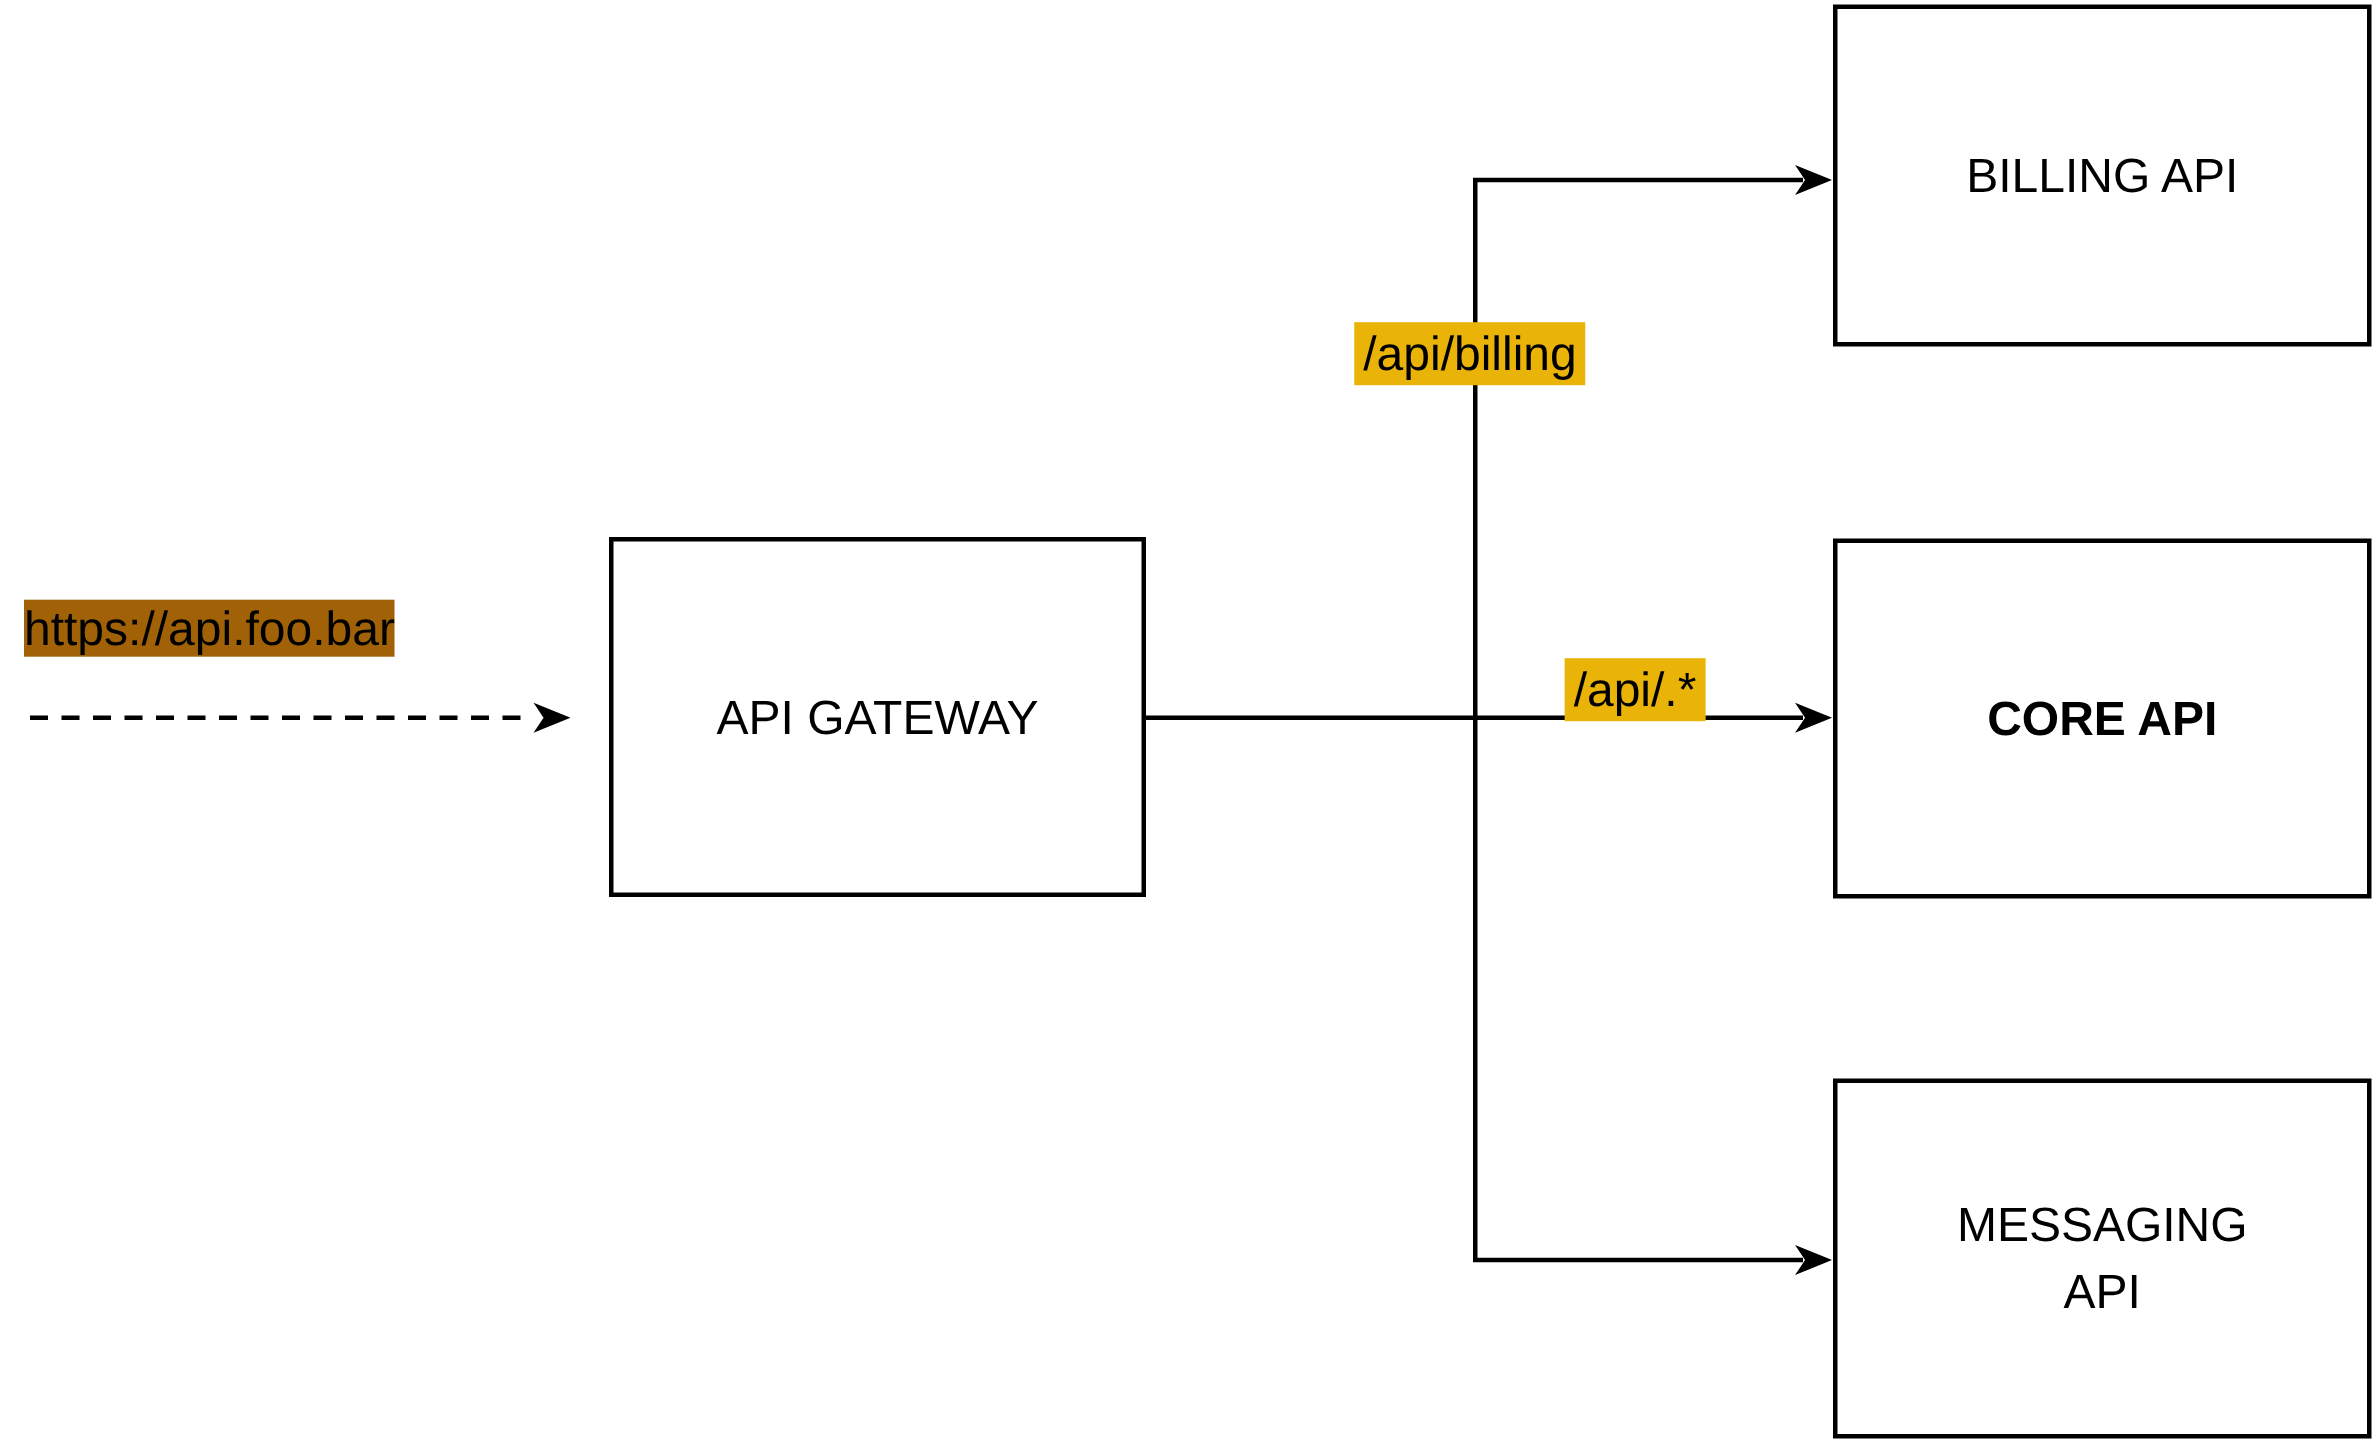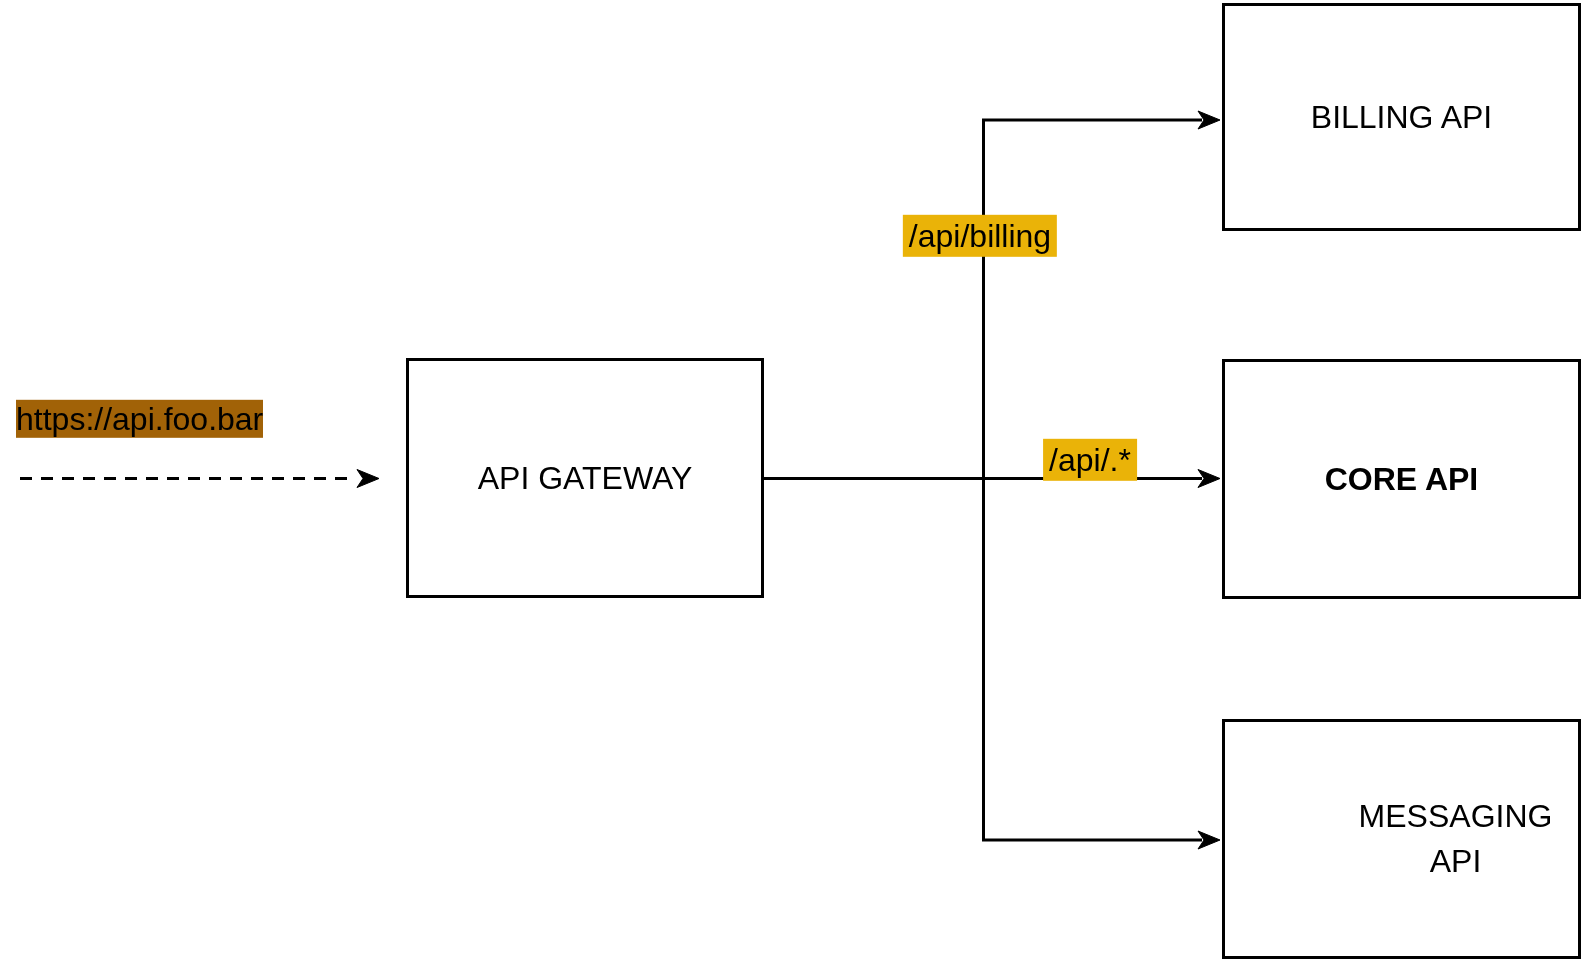--- a/index.html
+++ b/index.html
@@ -32,21 +32,21 @@
     align-items: center;
     justify-content: center;
     text-align: center;
     font-size: 32px;
     line-height: 1.4;
     color: #000000;
   }
   .node-gateway   { left: 382px;  top: 358px; width: 358px; height: 240px; margin-left: 24px; }
   .node-billing   { left: 1222px; top: 3px;   width: 359px; height: 228px; }
   .node-core      { left: 1222px; top: 359px; width: 359px; height: 240px; font-weight: bold; }
-  .node-messaging { left: 1222px; top: 719px; width: 359px; height: 240px; justify-content: flex-end; }
+  .node-messaging { left: 1222px; top: 719px; width: 359px; height: 240px; }
   .node-label { display: inline-block; }
   .node-messaging .node-label { max-width: 245px; }
 
   .edge-label {
     position: absolute;
     background: #eab308;
     font-size: 32px;
     line-height: 1.2;
     padding: 2px 6px;
     white-space: nowrap;

